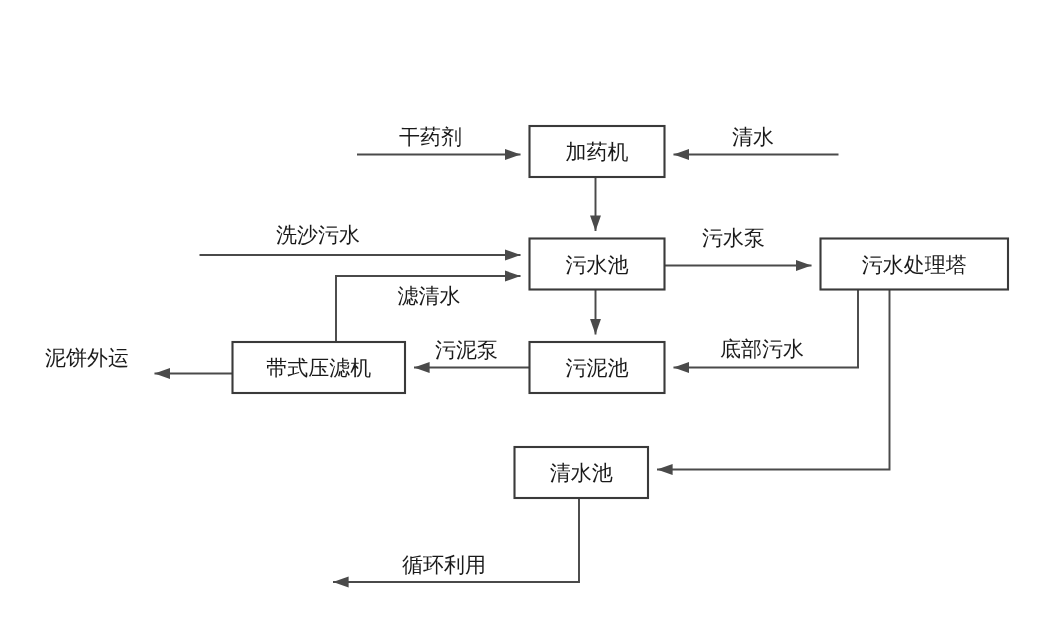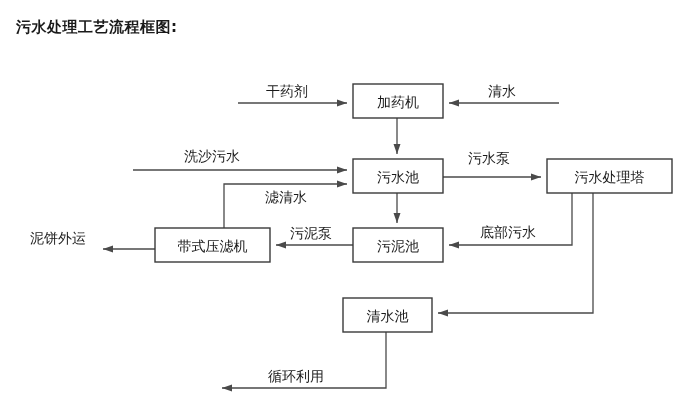--- a/index.html
+++ b/index.html
@@ -60,21 +60,20 @@
     stroke: #4a4a4a;
     stroke-width: 1.3;
     fill: none;
   }
 </style>
 </head>
 <body>
 
 <div id="diagram-root">
 
-  <div class="title">污水处理工艺流程框图:</div>
 
   <svg class="flow" viewBox="0 0 700 420">
     <defs>
       <marker id="arrowEnd" markerWidth="9" markerHeight="9" refX="8" refY="3.2" orient="auto" markerUnits="strokeWidth">
         <path d="M0,0.4 L8,3.2 L0,6 z" fill="#4a4a4a"></path>
       </marker>
     </defs>
 
     <g id="edges-group">
         <path d="M 238 103 L 347 103" class="edge-line" marker-end="url(#arrowEnd)"></path>

